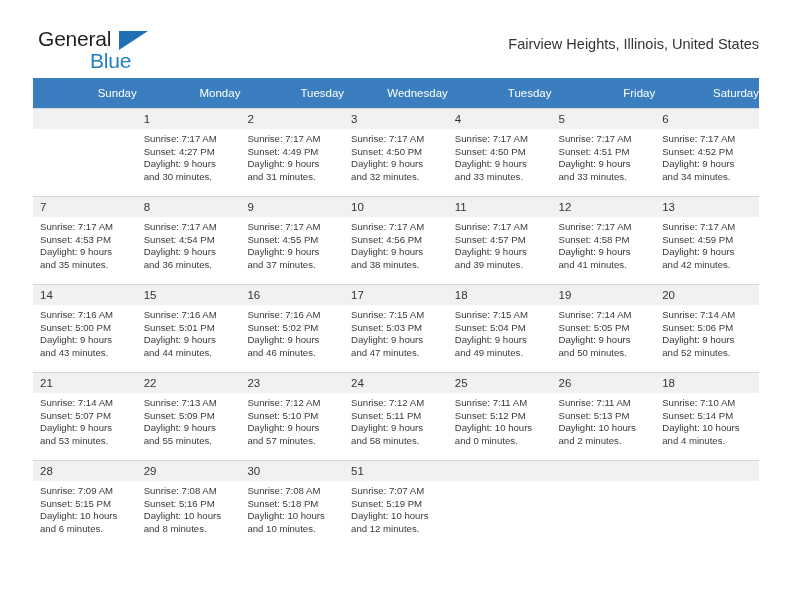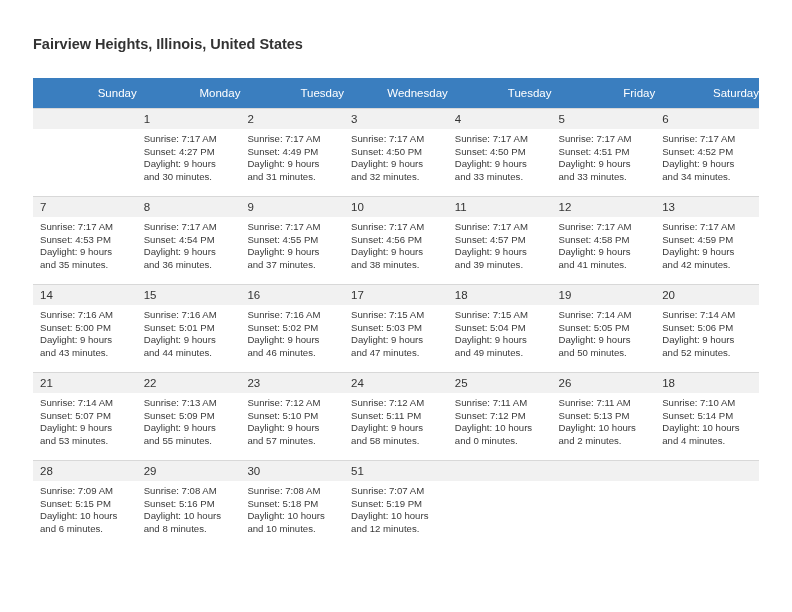--- a/index.html
+++ b/index.html
@@ -72,21 +72,21 @@
     line-height: 32px;
     font-weight: normal;
     margin: 0;
     letter-spacing: 0.1px;
   }
   .cal-sub {
     font-size: 14.5px;
     color: #333333;
     line-height: 20px;
     margin: 8px 0 0 0;
-    font-weight: bold;
+    font-weight: normal;
   }
 
   
   .calendar {
     margin-top: 6px;
     width: 726px;
     border-collapse: collapse;
     table-layout: fixed;
   }
   .calendar th {
@@ -137,20 +137,25 @@
     white-space: nowrap;
   }
 </style>
 </head>
 <body>
 
 <div class="page">
 
   <div class="top">
 
+    <div class="logo">
+      <span class="logo-general">General</span>
+      <span class="logo-tri"></span>
+      <span class="logo-blue">Blue</span>
+    </div>
 
     <div class="titles">
       <div class="cal-sub">Fairview Heights, Illinois, United States</div>
     </div>
 
   </div>
 
   <table class="calendar">
     <thead>
       <tr>
@@ -438,21 +443,21 @@
                 <div>Daylight: 9 hours</div>
                 <div>and 58 minutes.</div>
               </div>
             </div>
           </td>
           <td>
             <div class="cell-inner">
               <span class="daynum">25</span>
               <div class="details">
                 <div>Sunrise: 7:11 AM</div>
-                <div>Sunset: 7:12 PM</div>
+                <div>Sunset: 5:12 PM</div>
                 <div>Daylight: 10 hours</div>
                 <div>and 0 minutes.</div>
               </div>
             </div>
           </td>
           <td>
             <div class="cell-inner">
               <span class="daynum">26</span>
               <div class="details">
                 <div>Sunrise: 7:11 AM</div>

